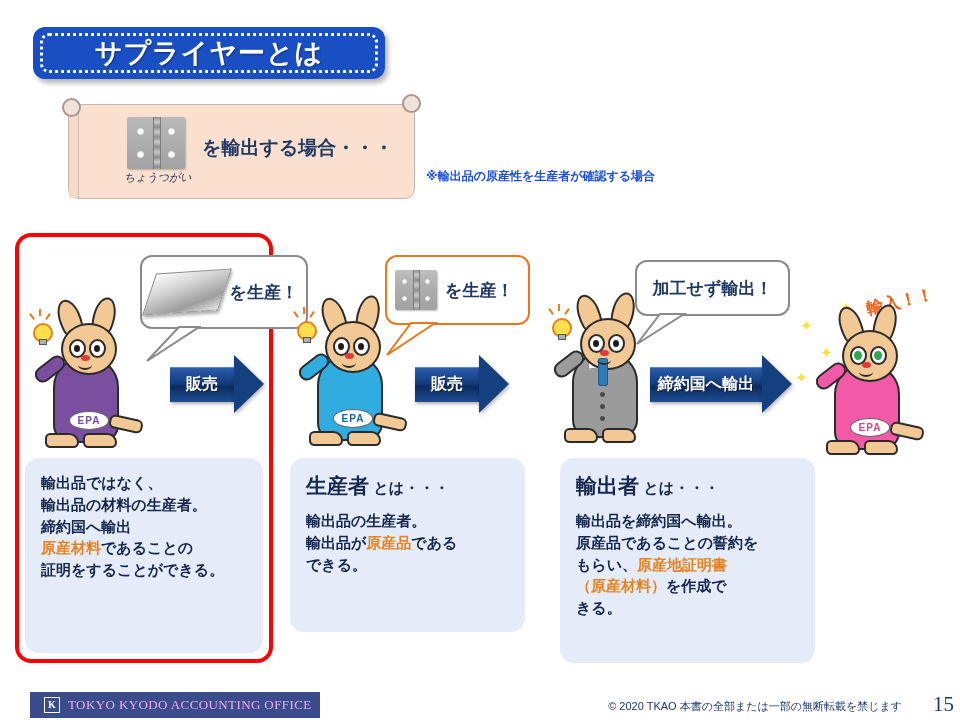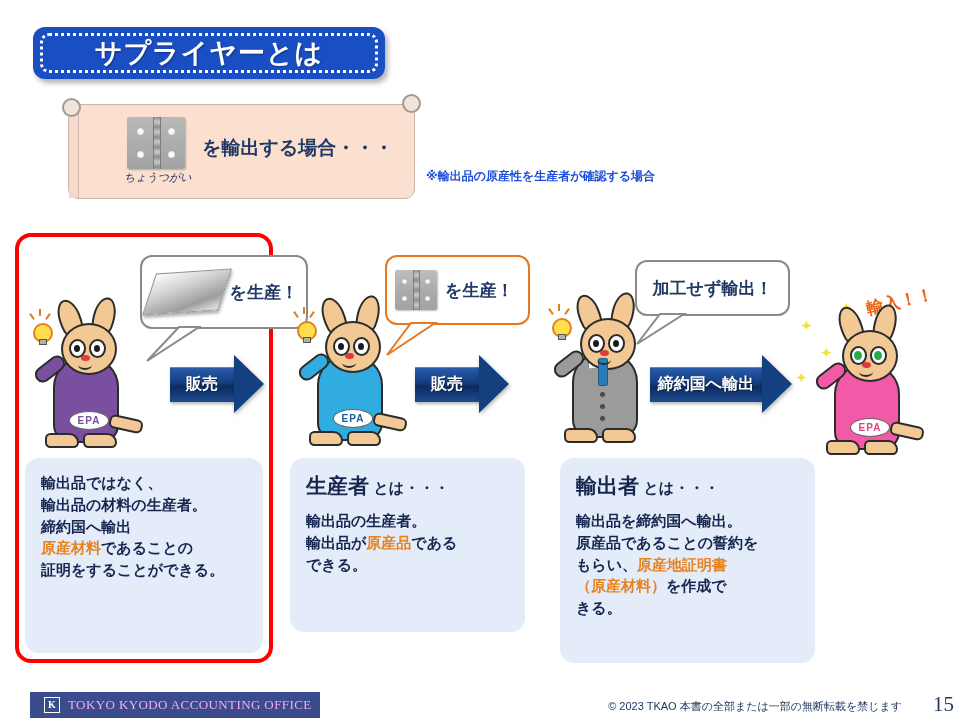--- a/index.html
+++ b/index.html
@@ -727,16 +727,16 @@
       <div class="roo-leg leg-l"></div>
       <div class="roo-leg leg-r"></div>
       <div class="roo-tail"></div>
     </div>
   </div>
 
   <div class="footer-bar">
     <div class="footer-logo-mark">K</div>
     <div class="footer-logo-text">TOKYO KYODO ACCOUNTING OFFICE</div>
   </div>
-  <div class="copyright">© 2023 TKAO 本書の全部または一部の無断転載を禁じます</div>
+  <div class="copyright">© 2020 TKAO 本書の全部または一部の無断転載を禁じます</div>
   <div class="page-no">15</div>
 
 </div>
 
 </body></html>

